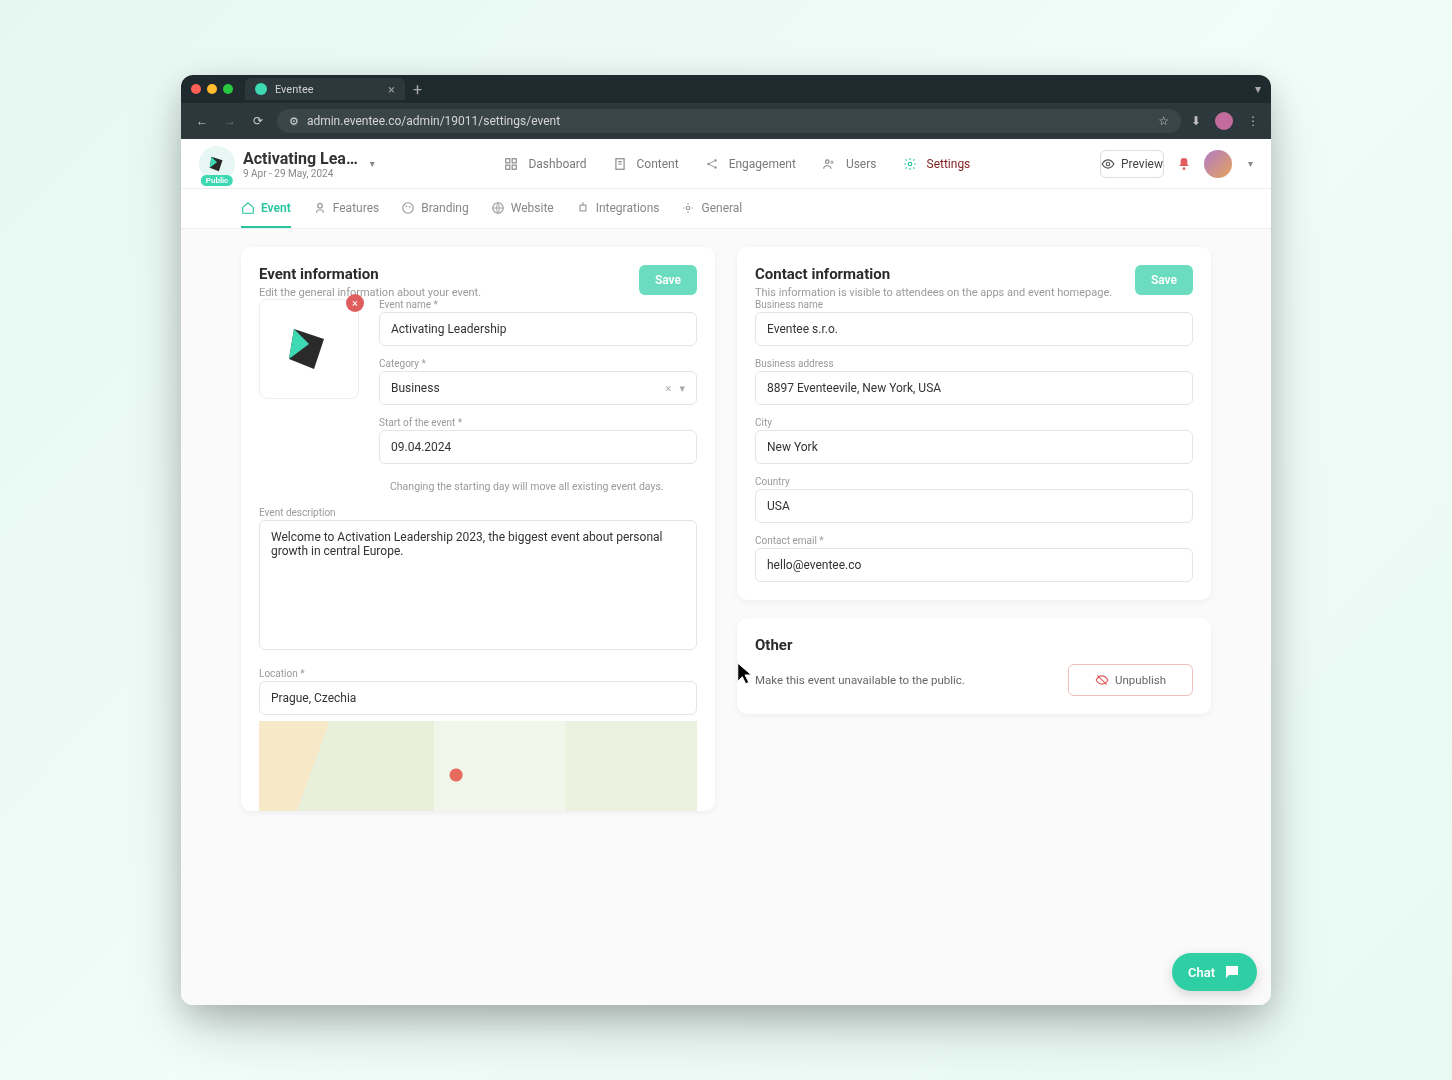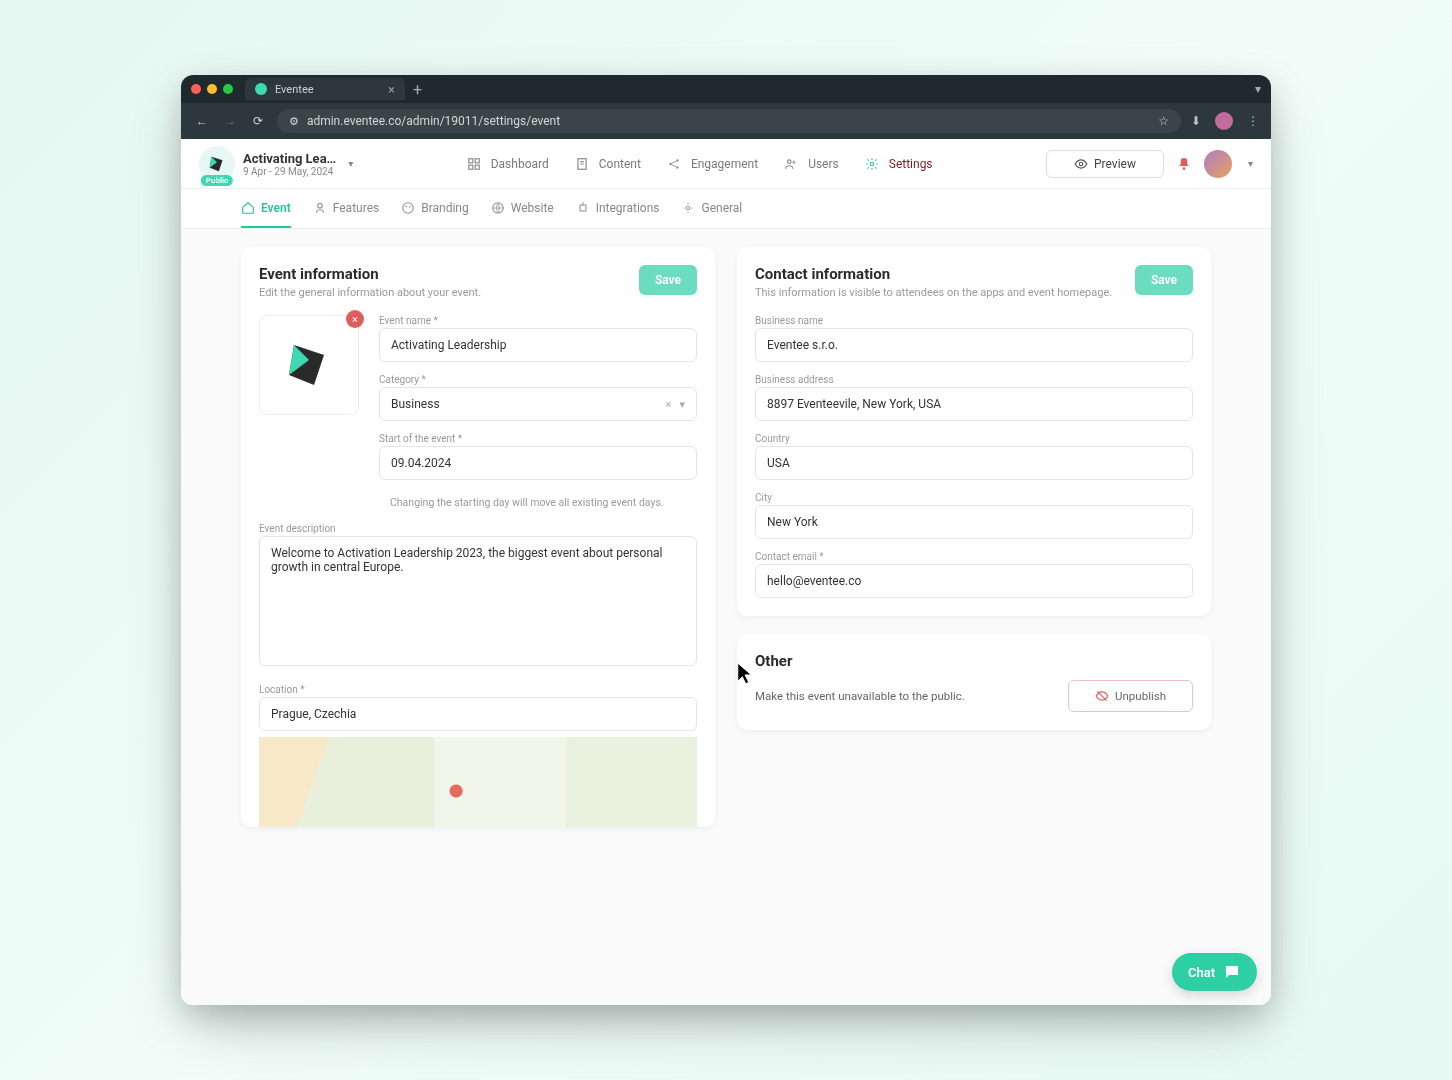--- a/index.html
+++ b/index.html
@@ -62,36 +62,36 @@
   .logo-badge {
     position:relative; width:36px; height:36px; border-radius:50%;
     background:#e8f7f3; display:flex; align-items:center; justify-content:center;
   }
   .logo-badge svg { width:22px; height:22px; }
   .pub-badge {
     position:absolute; bottom:-4px; left:50%; transform:translateX(-50%);
     background:#3dd9b3; color:#fff; font-size:8px; font-weight:600;
     padding:1px 5px; border-radius:6px;margin-top:42px;
   }
-  .event-meta .name { font-size:13px; font-weight:700; color:#333; }
+  .event-meta .name { font-size:16px; font-weight:700; color:#333; }
   .event-meta .dates { font-size:10px; color:#888; }
   .caret { color:#888; font-size:10px; margin-left:4px;}
 
   .mainnav { display:flex; gap:26px; margin:0 auto; }
   .mainnav a {
     display:flex; align-items:center; gap:10px; font-size:12px;
     color:#7a7a7a; text-decoration:none; cursor:pointer;
   }
   .mainnav a.active { color:#7f1d1d; }
   .mainnav .ic { width:14px; height:14px; }
 
   .hdr-actions { display:flex; align-items:center; gap:12px; }
   .preview-btn {
     display:flex; gap:6px;
-    border:1px solid #ddd; border-radius:6px; padding:6px 27px;
+    border:1px solid #ddd; border-radius:6px; padding:6px 0;
     font-size:12px; color:#444; background:#fff; cursor:pointer;
   }
   .bell { color:#e05d5d; font-size:14px; cursor:pointer;}
   .avatar { width:28px; height:28px; border-radius:50%; background:linear-gradient(135deg,#b07cc6,#e6a35b); cursor:pointer;}
 
   .subnav {
     background:#fff; border-bottom:1px solid #eee;
     display:flex; gap:22px; padding:0 60px; height:40px; align-items:center;
   }
   .subnav a {
@@ -104,21 +104,21 @@
   .content {
     flex:1; overflow:hidden; padding:18px 60px 0;
     display:grid; grid-template-columns: 1fr 1fr; gap:22px;
     position:relative;
   }
   .col { display:flex; flex-direction:column; gap:18px; }
   .card {
     background:#fff; border-radius:10px; box-shadow:0 2px 6px rgba(0,0,0,.05);
     padding:18px;
   }
-  .card-head { display:flex; align-items:flex-start; justify-content:space-between; margin-bottom:16px;}
+  .card-head { display:flex; align-items:flex-start; justify-content:space-between; margin-bottom:0;}
   .card-head h3 { font-size:15px; font-weight:700; color:#2b2b2b; margin-bottom:3px;}
   .card-head p { font-size:11px; color:#9a9a9a; }
   .save-btn {
     background:#6bdcc0; color:#fff; border:none; border-radius:6px;
     padding:8px 16px; font-size:12px; font-weight:600; cursor:pointer;
   }
   .unpub-btn {
     background:#fff; color:#e05d5d; border:1px solid #f0c0c0;
     border-radius:6px; padding:8px 26px; font-size:12px; cursor:pointer;
     display:flex; align-items:flex-end; gap:6px;
@@ -408,26 +408,26 @@
           <div class="fields">
             <div class="fld">
               <label>Business name</label>
               <input value="Eventee s.r.o." style="">
             </div>
             <div class="fld">
               <label>Business address</label>
               <input value="8897 Eventeevile, New York, USA" style="">
             </div>
             <div class="fld">
+              <label>City</label>
+              <input value="New York" style="">
+            </div>
+            <div class="fld">
               <label>Country</label>
               <input value="USA" style="">
-            </div>
-            <div class="fld">
-              <label>City</label>
-              <input value="New York" style="">
             </div>
             <div class="fld">
               <label>Contact email *</label>
               <input value="hello@eventee.co" style="">
             </div>
           </div>
         </div>
 
         <div class="card">
           <h3 style="font-size:15px;font-weight:700;color:#2b2b2b">Other</h3>

